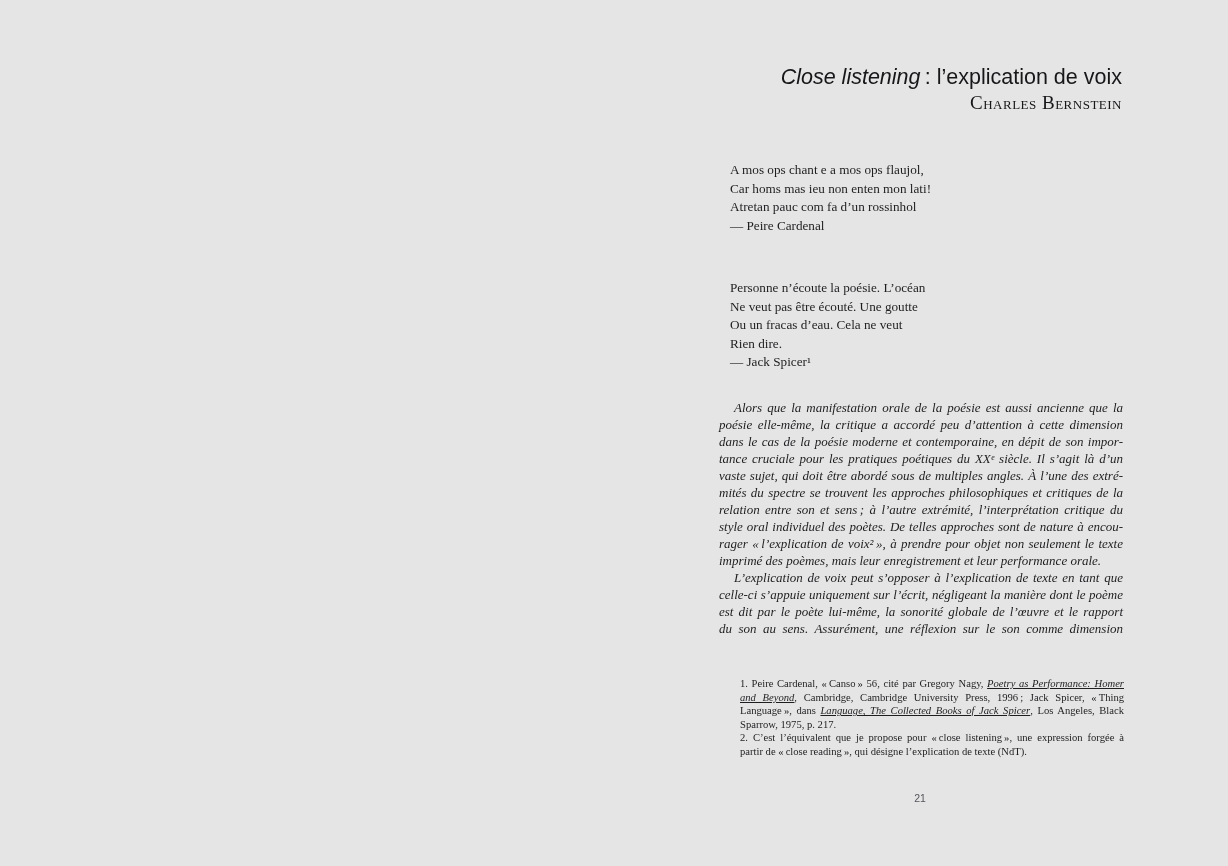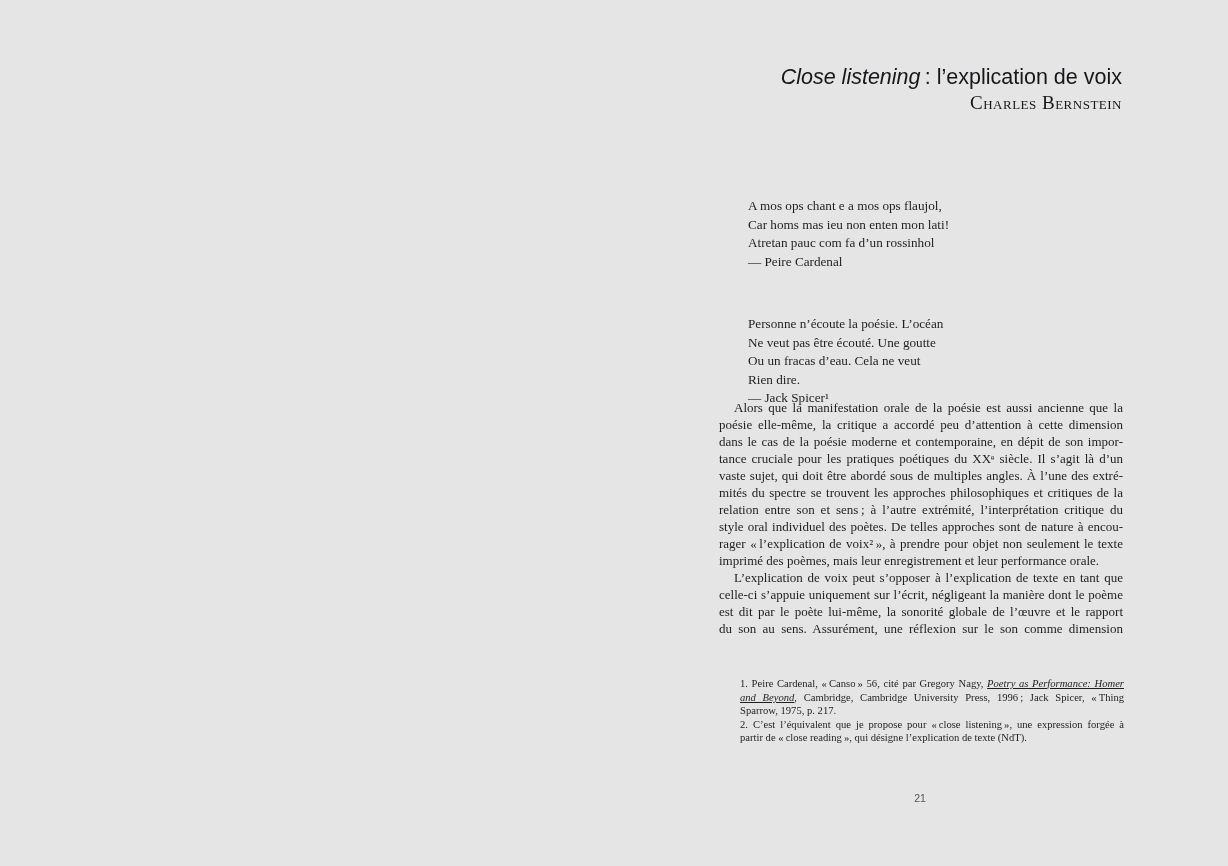--- a/index.html
+++ b/index.html
@@ -13,28 +13,28 @@
     position: absolute; left: 718px; top: 64px; width: 404px;
     text-align: right; font-family: "Liberation Sans", sans-serif; color: #17171a;
   }
   .title { margin: 0; font-size: 21.5px; line-height: 27px; font-weight: 400; }
   .title em { font-style: italic; }
   .author {
     margin-top: 2px; font-size: 19px; line-height: 20px;
     font-variant: small-caps; letter-spacing: 0.5px; font-family: Liberation Serif, serif;
   }
   
-  .epigraph { position: absolute; left: 748px; width: 340px; font-size: 13.2px; line-height: 18.5px; margin-top: 36px; }
+  .epigraph { position: absolute; left: 730px; width: 340px; font-size: 13.2px; line-height: 18.5px; }
   .ep1 { top: 161px; }
   .ep2 { top: 279px; }
   .eline { white-space: nowrap; }
   
   .bodytext { position: absolute; left: 719px; top: 399px; width: 404px; font-size: 13px; line-height: 17px; }
   .para { margin: 0; }
-  .bline { text-align: justify; text-align-last: justify; }
+  .bline { text-align: justify; text-align-last: justify; font-style: italic; }
   .bline.last { text-align-last: left; }
   .bline.ind { text-indent: 15px; }
   
   .footnotes { position: absolute; left: 740px; top: 677px; width: 384px; font-size: 10.6px; line-height: 13.6px; }
   .fline { text-align: justify; text-align-last: justify; }
   .fline.last { text-align-last: left; }
   .it { font-style: italic; text-decoration: underline; }
   
   .pagenum {
     position: absolute; left: 718px; top: 792px; width: 404px;
@@ -85,20 +85,21 @@
       <div class="bline">celle-ci s’appuie uniquement sur l’écrit, négligeant la manière dont le poème</div>
       <div class="bline">est dit par le poète lui-même, la sonorité globale de l’œuvre et le rapport</div>
       <div class="bline">du son au sens. Assurément, une réflexion sur le son comme dimension</div>
     </div>
   </section>
 
   <section class="footnotes">
     <div class="fnote">
       <div class="fline"><span>1. Peire Cardenal, « Canso » 56, cité par Gregory Nagy, </span><span class="it">Poetry as Performance: Homer</span></div>
       <div class="fline"><span class="it">and Beyond</span><span>, Cambridge, Cambridge University Press, 1996 ; Jack Spicer, « Thing</span></div>
+      <div class="fline"><span>Language », dans </span><span class="it">Language, The Collected Books of Jack Spicer</span><span>, Los Angeles, Black</span></div>
       <div class="fline last"><span>Sparrow, 1975, p. 217.</span></div>
     </div>
     <div class="fnote">
       <div class="fline"><span>2. C’est l’équivalent que je propose pour « close listening », une expression forgée à</span></div>
       <div class="fline last"><span>partir de « close reading », qui désigne l’explication de texte (NdT).</span></div>
     </div>
   </section>
 
   <div class="pagenum">21</div>
 

